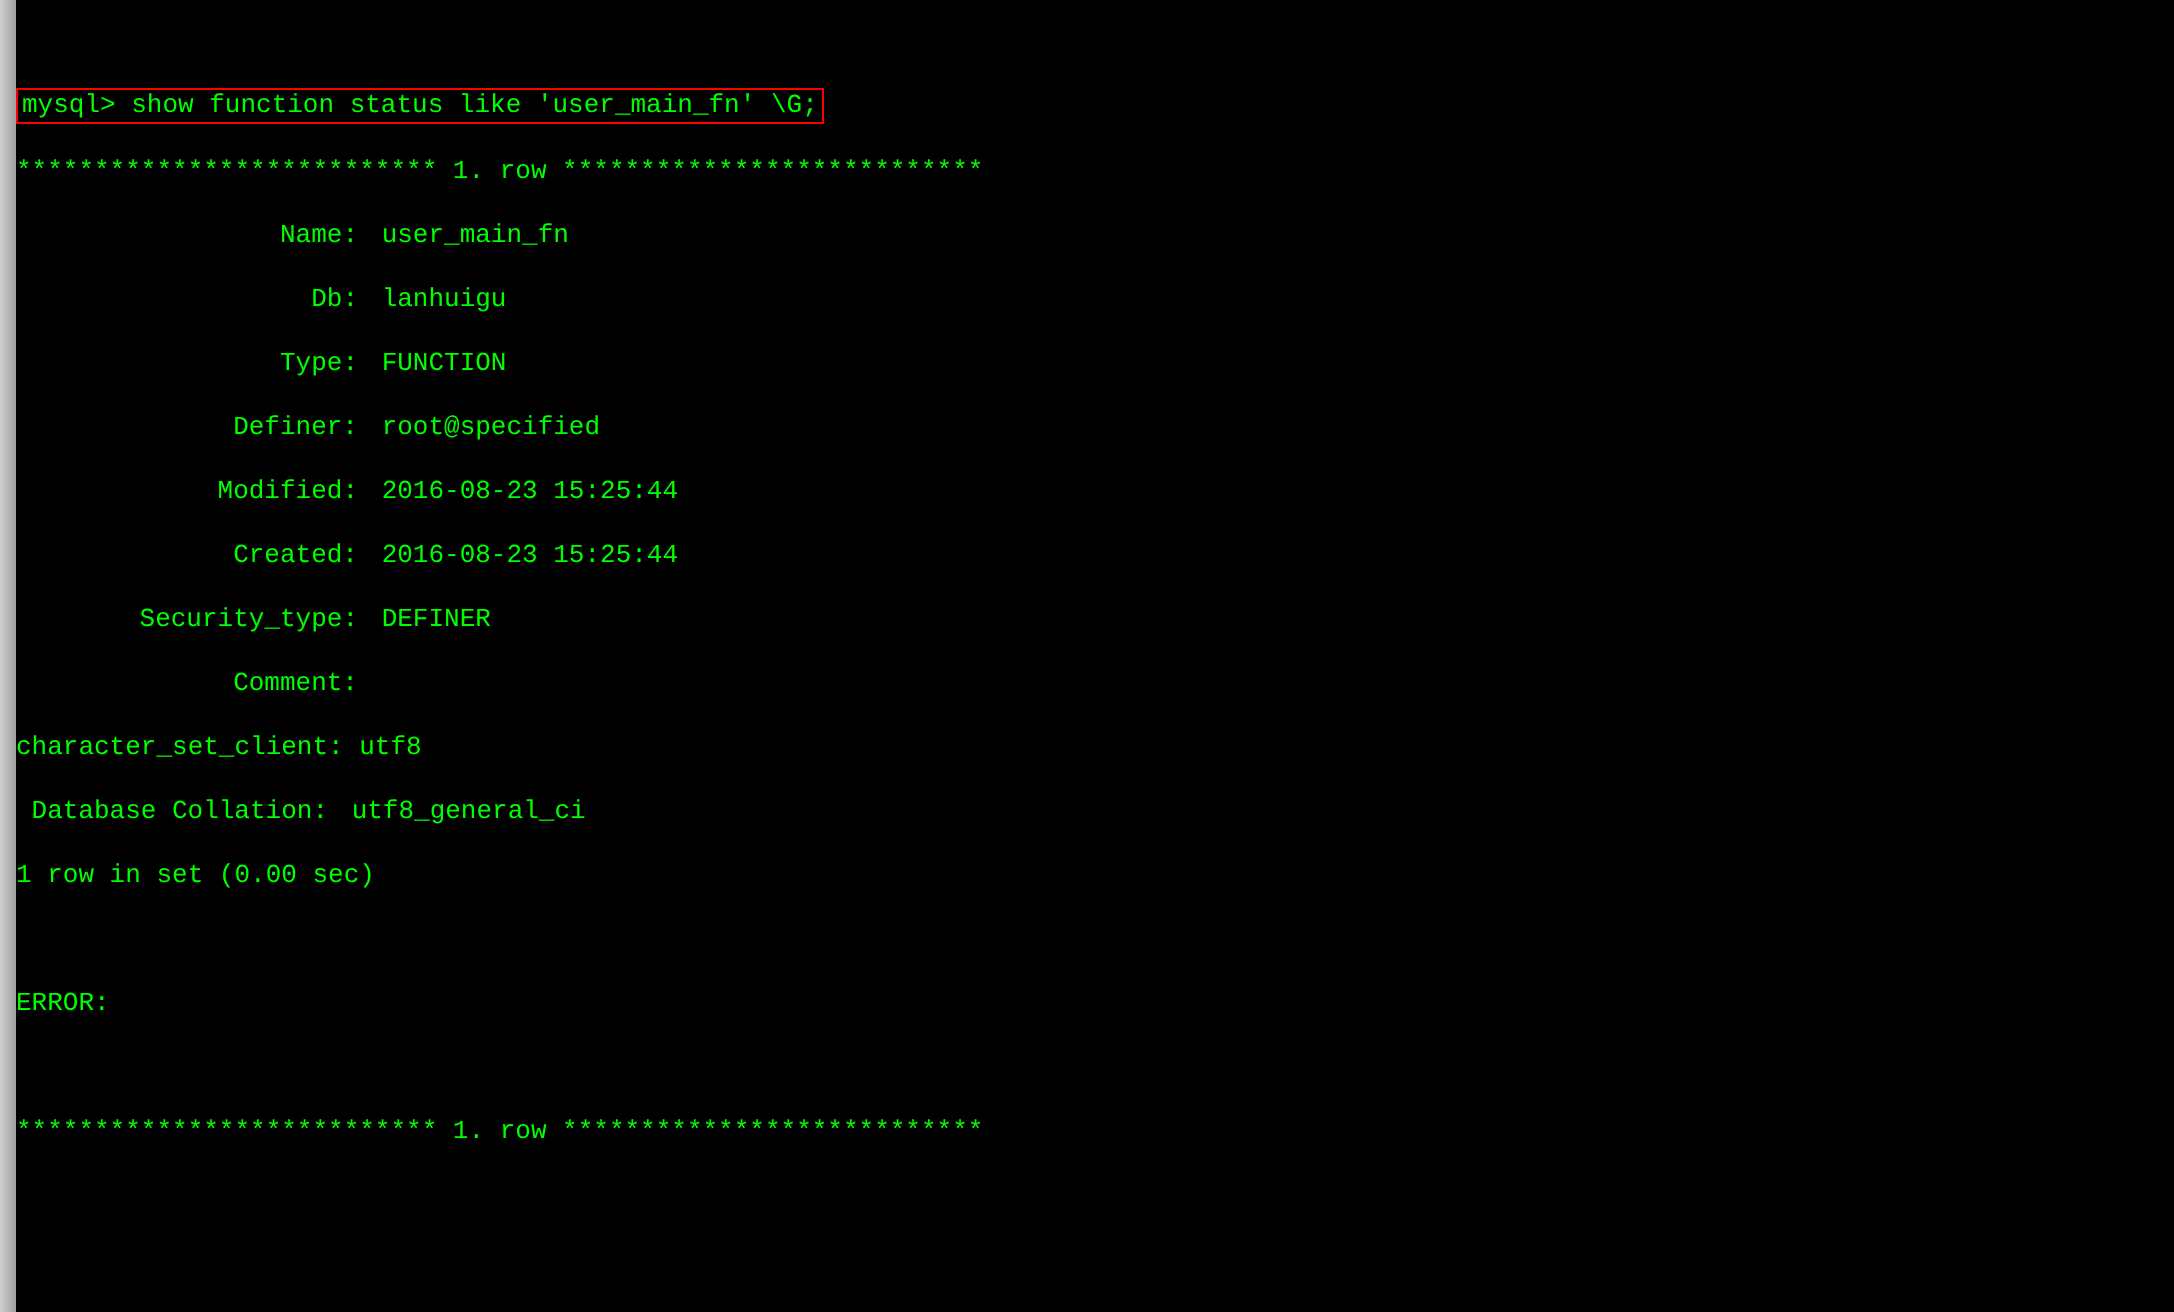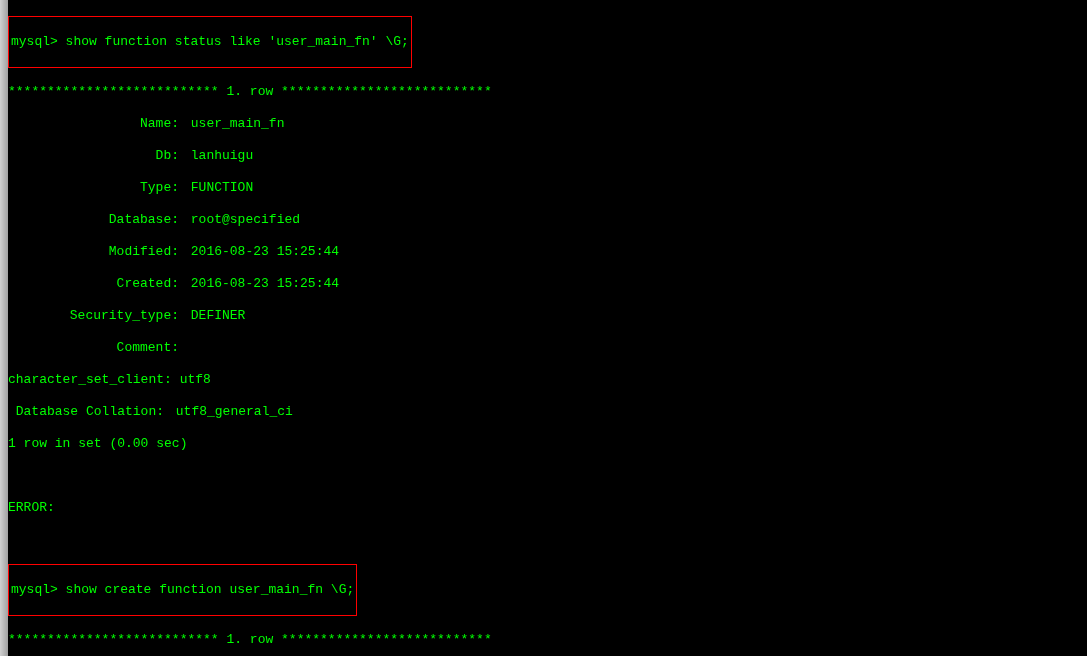--- a/index.html
+++ b/index.html
@@ -30,21 +30,22 @@
       position: absolute;
       left: 8px;
       top: 0;
       width: 1079px;
       padding: 0;
       line-height: 16px;
     }
     .red-box {
       border: 1px solid #ff0000;
       display: inline-block;
-      padding: 17px 2px;
+      padding: 0 2px;
+      margin-top: 28px;
     }
     .line {
       display: block;
       white-space: pre;
     }
     .kv-line {
       display: block;
     }
     .key {
       display: inline-block;
@@ -62,32 +63,31 @@
 
 
 <div class="left-strip"></div>
 
 <div class="terminal">
 <span class="line"><span class="red-box"><span>mysql&gt; show function status like 'user_main_fn' \G;</span></span></span>
 <span class="line">*************************** 1. row ***************************</span>
 <span class="kv-line"><span class="key">Name:</span> <span class="val">user_main_fn</span></span>
 <span class="kv-line"><span class="key">Db:</span> <span class="val">lanhuigu</span></span>
 <span class="kv-line"><span class="key">Type:</span> <span class="val">FUNCTION</span></span>
-<span class="kv-line"><span class="key">Database:</span> <span class="val">root@specified</span></span>
+<span class="kv-line"><span class="key">Definer:</span> <span class="val">root@specified</span></span>
 <span class="kv-line"><span class="key">Modified:</span> <span class="val">2016-08-23 15:25:44</span></span>
 <span class="kv-line"><span class="key">Created:</span> <span class="val">2016-08-23 15:25:44</span></span>
 <span class="kv-line"><span class="key">Security_type:</span> <span class="val">DEFINER</span></span>
 <span class="kv-line"><span class="key">Comment:</span> <span class="val"></span></span>
 <span class="line">character_set_client: utf8</span>
 <span class="kv-line"><span class="key" style="width:160px">Database Collation:</span> <span class="val">utf8_general_ci</span></span>
 <span class="line">1 row in set (0.00 sec)</span>
 <span class="line"> </span>
 <span class="line">ERROR:</span>
 <span class="line"> </span>
-<span class="line"><span class="red-box"><span>mysql&gt; show create function user_main_fn \G;</span></span></span>
 <span class="line">*************************** 1. row ***************************</span>
 
 
 
 
 
 
 
 
 

